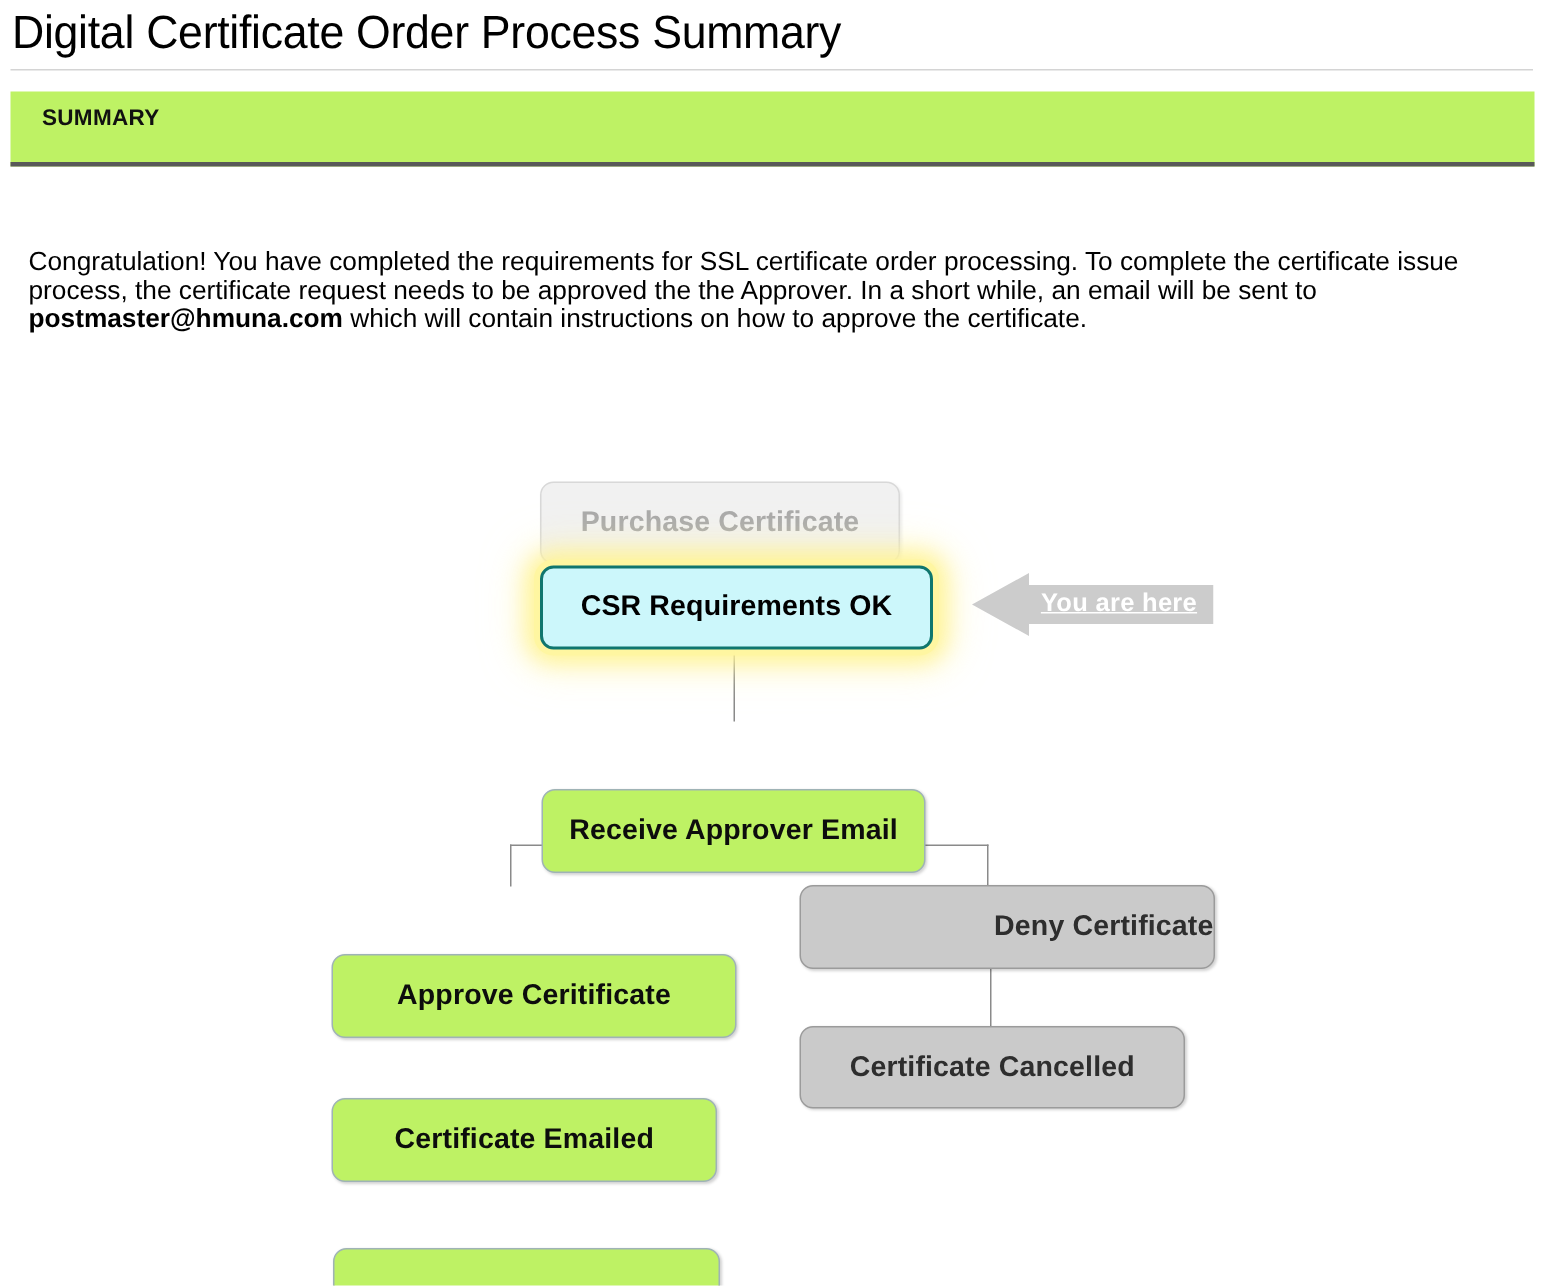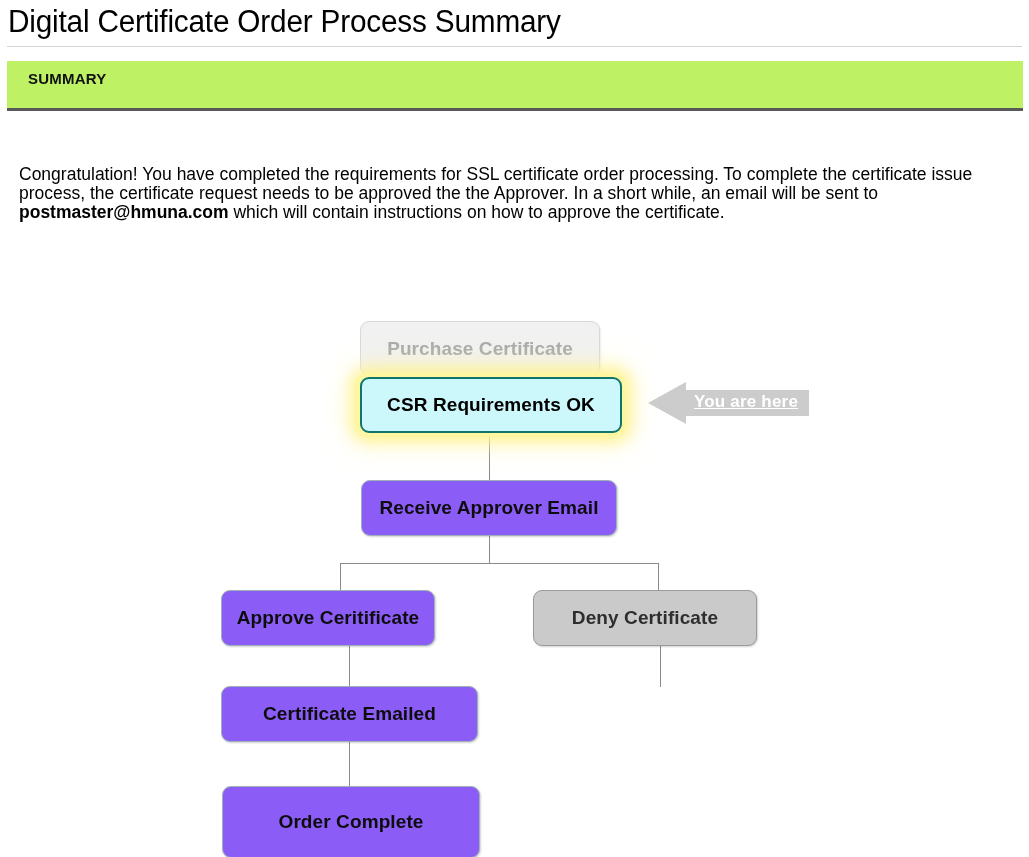--- a/index.html
+++ b/index.html
@@ -99,24 +99,25 @@
     align-items: center;
     justify-content: center;
     text-align: center;
     font-size: 19px;
     font-weight: bold;
     letter-spacing: 0.1px;
   }
 
   
   .node-active {
-    background: #8b5cf6;
+    background: #bef264;
     border: 1.5px solid #9fb3b6;
     color: #0d0d0d;
     box-shadow: 1px 1px 2px rgba(0,0,0,0.18);
+    margin-top: 46px;
   }
 
   
   .node-disabled {
     background: #f1f1f1;
     border: 1.5px solid #d8d8d8;
     color: #a9a9a9;
     box-shadow: 1px 1px 2px rgba(0,0,0,0.08);
   }
 
@@ -190,32 +191,35 @@
   </div>
 
   <div class="node node-current" style="left:360px; top:377px; width:262px; height:56px;">
     <span>CSR Requirements OK</span>
   </div>
 
   <div class="node node-active" style="left:361px; top:480px; width:256px; height:56px;">
     <span>Receive Approver Email</span>
   </div>
 
-  <div class="node node-active" style="left:221px; top:590px; width:214px; height:56px;align-items:center;">
+  <div class="node node-active" style="left:221px; top:590px; width:270px; height:56px;align-items:center;">
     <span>Approve Ceritificate</span>
   </div>
 
-  <div class="node node-muted" style="left:533px; top:590px; width:224px; height:56px;">
+  <div class="node node-muted" style="left:533px; top:590px; width:277px; height:56px;justify-content:flex-end;">
     <span>Deny Certificate</span>
   </div>
 
   <div class="node node-active" style="left:221px; top:686px; width:257px; height:56px;">
     <span>Certificate Emailed</span>
   </div>
 
+  <div class="node node-muted" style="left:533px; top:684px; width:257px; height:55px;">
+    <span>Certificate Cancelled</span>
+  </div>
 
   <div class="node node-active" style="left:222px; top:786px; width:258px; height:72px;">
     <span>Order Complete</span>
   </div>
 
   <div id="you-are-here">
     <svg width="161" height="42" viewBox="0 0 161 42">
       <polygon points="0,21 38,0 38,8 161,8 161,34 38,34 38,42" fill="#cccccc"></polygon>
     </svg>
     <div id="you-are-here-label">You are here</div>

